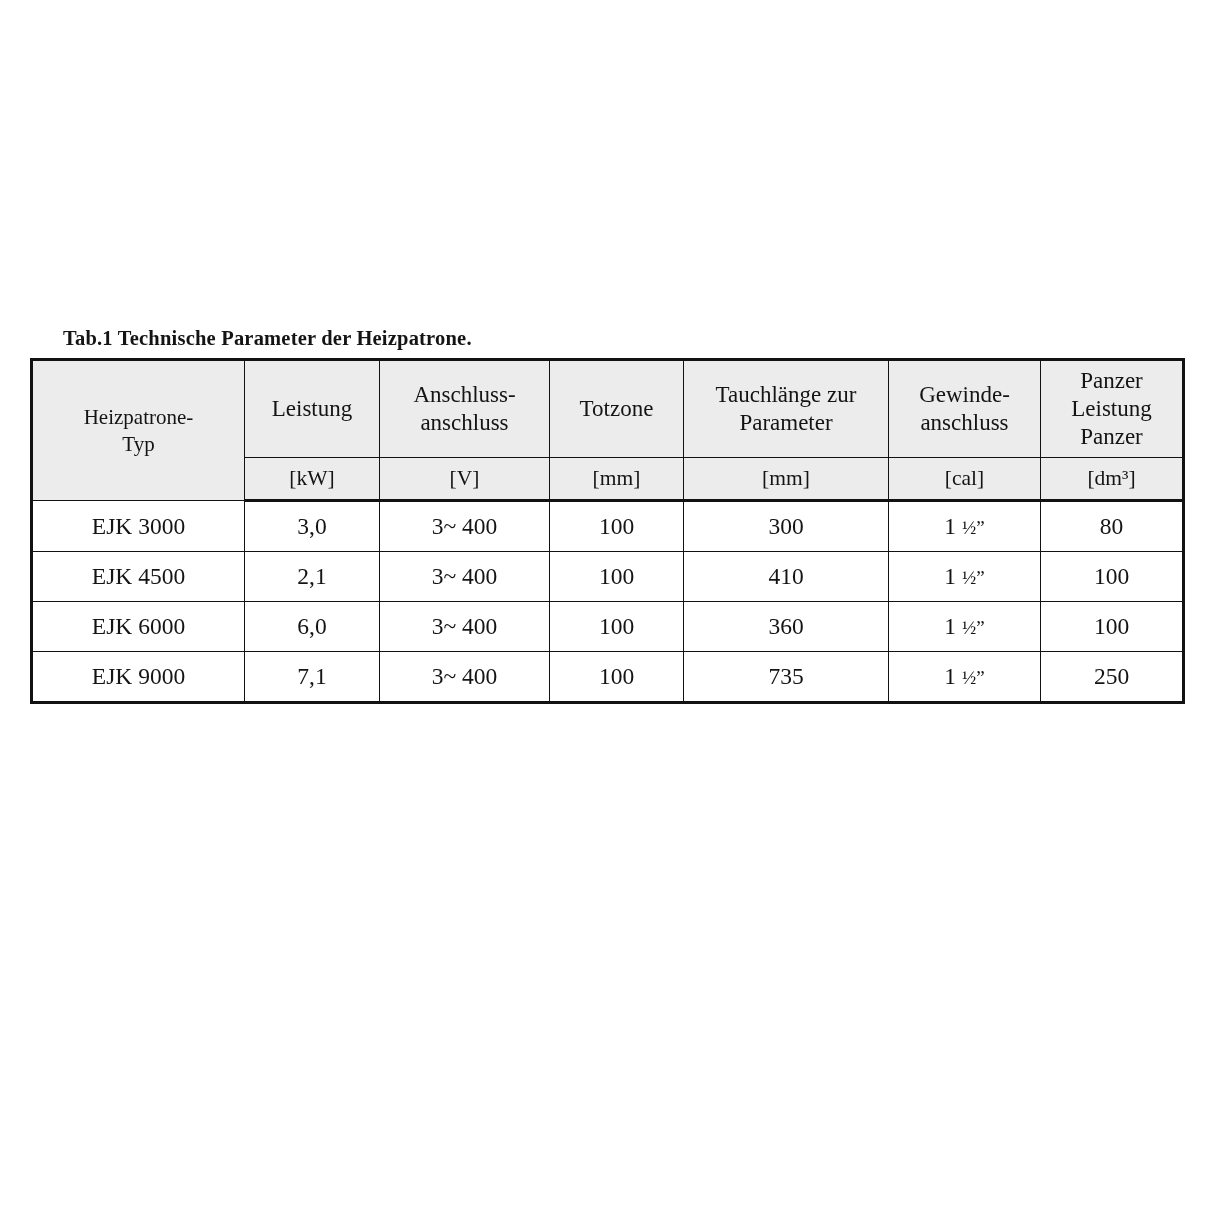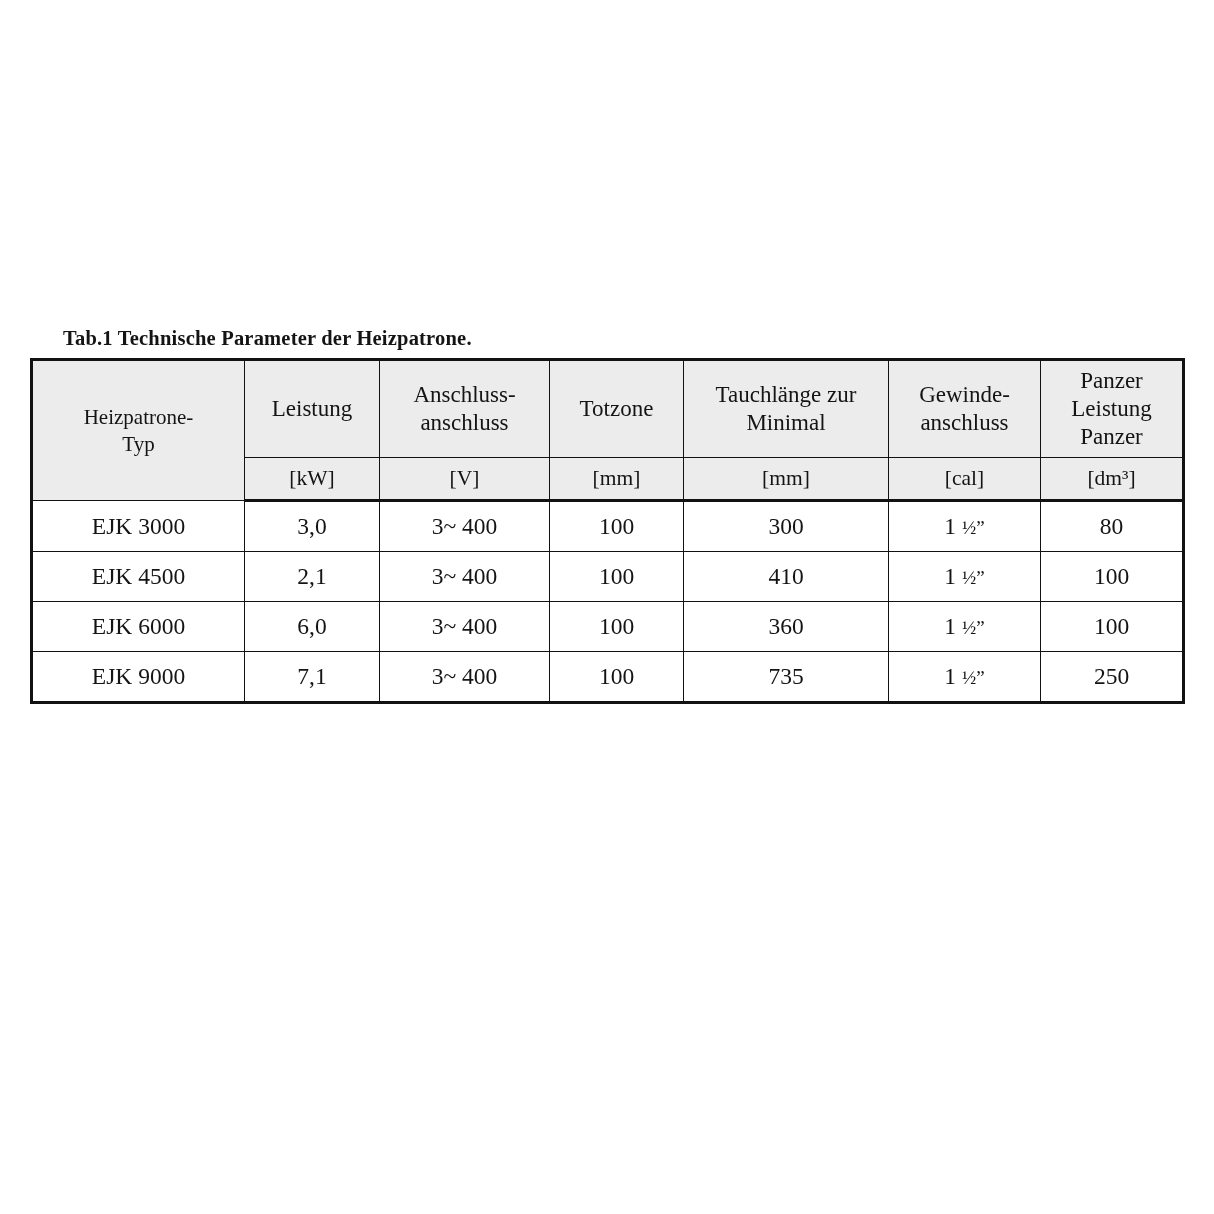--- a/index.html
+++ b/index.html
@@ -116,21 +116,21 @@
           </th>
           <th class="hdr">
             <div>Anschluss-</div>
             <div>anschluss</div>
           </th>
           <th class="hdr">
             <div>Totzone</div>
           </th>
           <th class="hdr">
             <div>Tauchlänge zur</div>
-            <div>Minimal</div>
+            <div>Parameter</div>
           </th>
           <th class="hdr">
             <div>Gewinde-</div>
             <div>anschluss</div>
           </th>
           <th class="hdr">
             <div>Panzer</div>
             <div>Leistung</div>
             <div>Panzer</div>
           </th>

